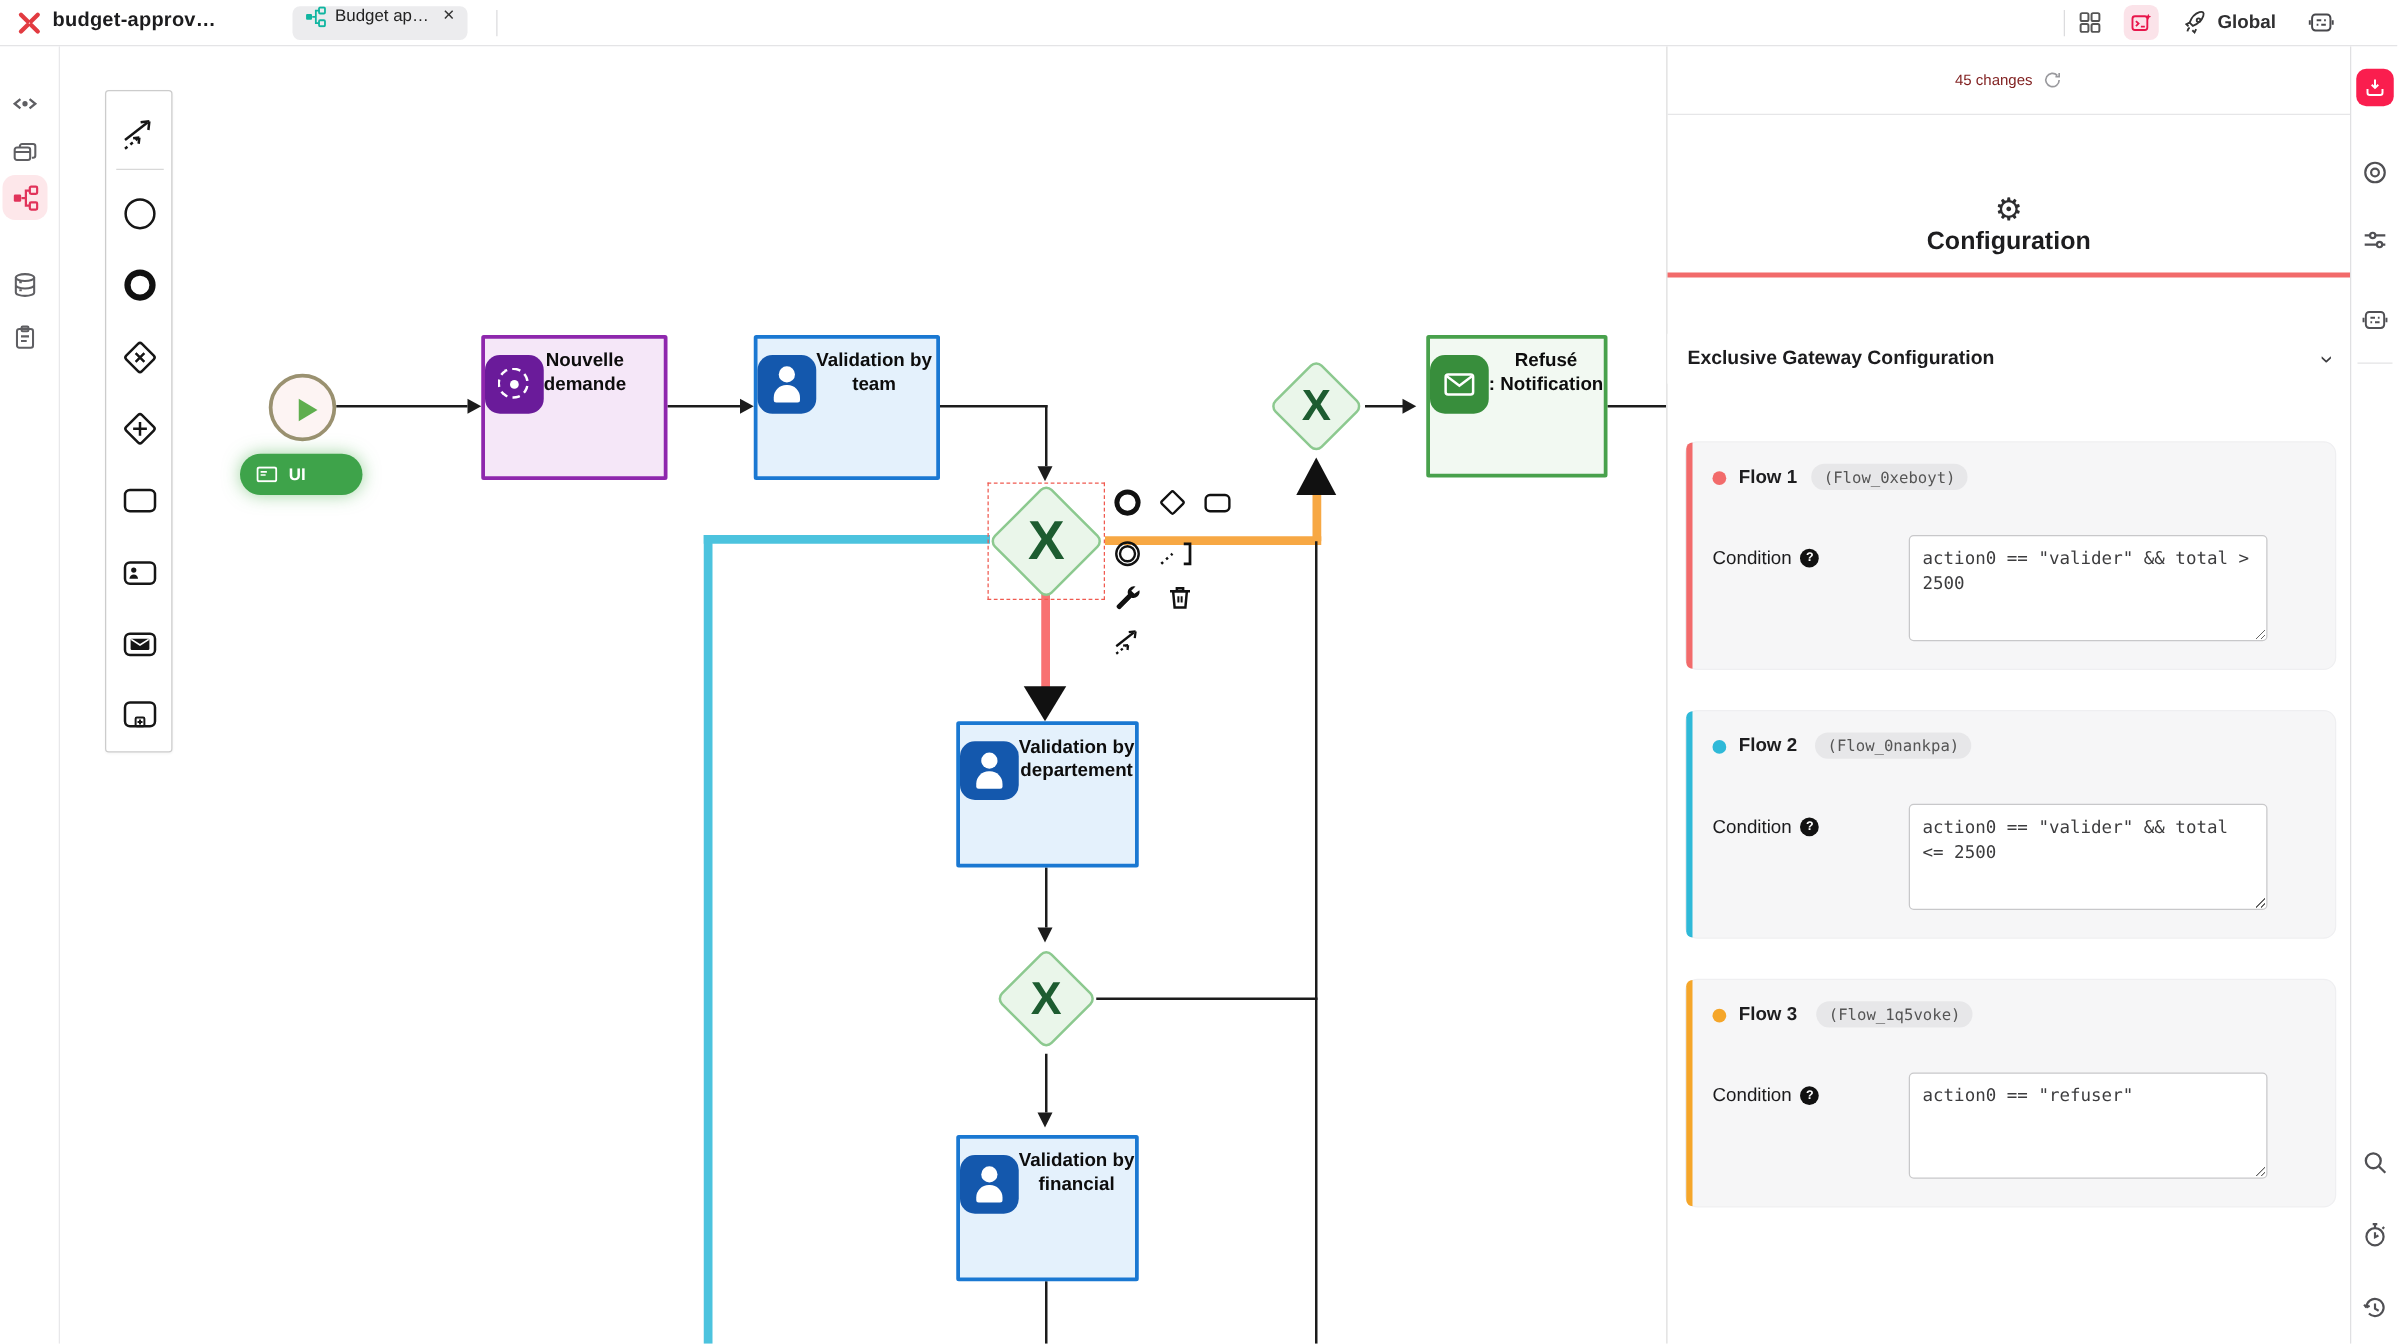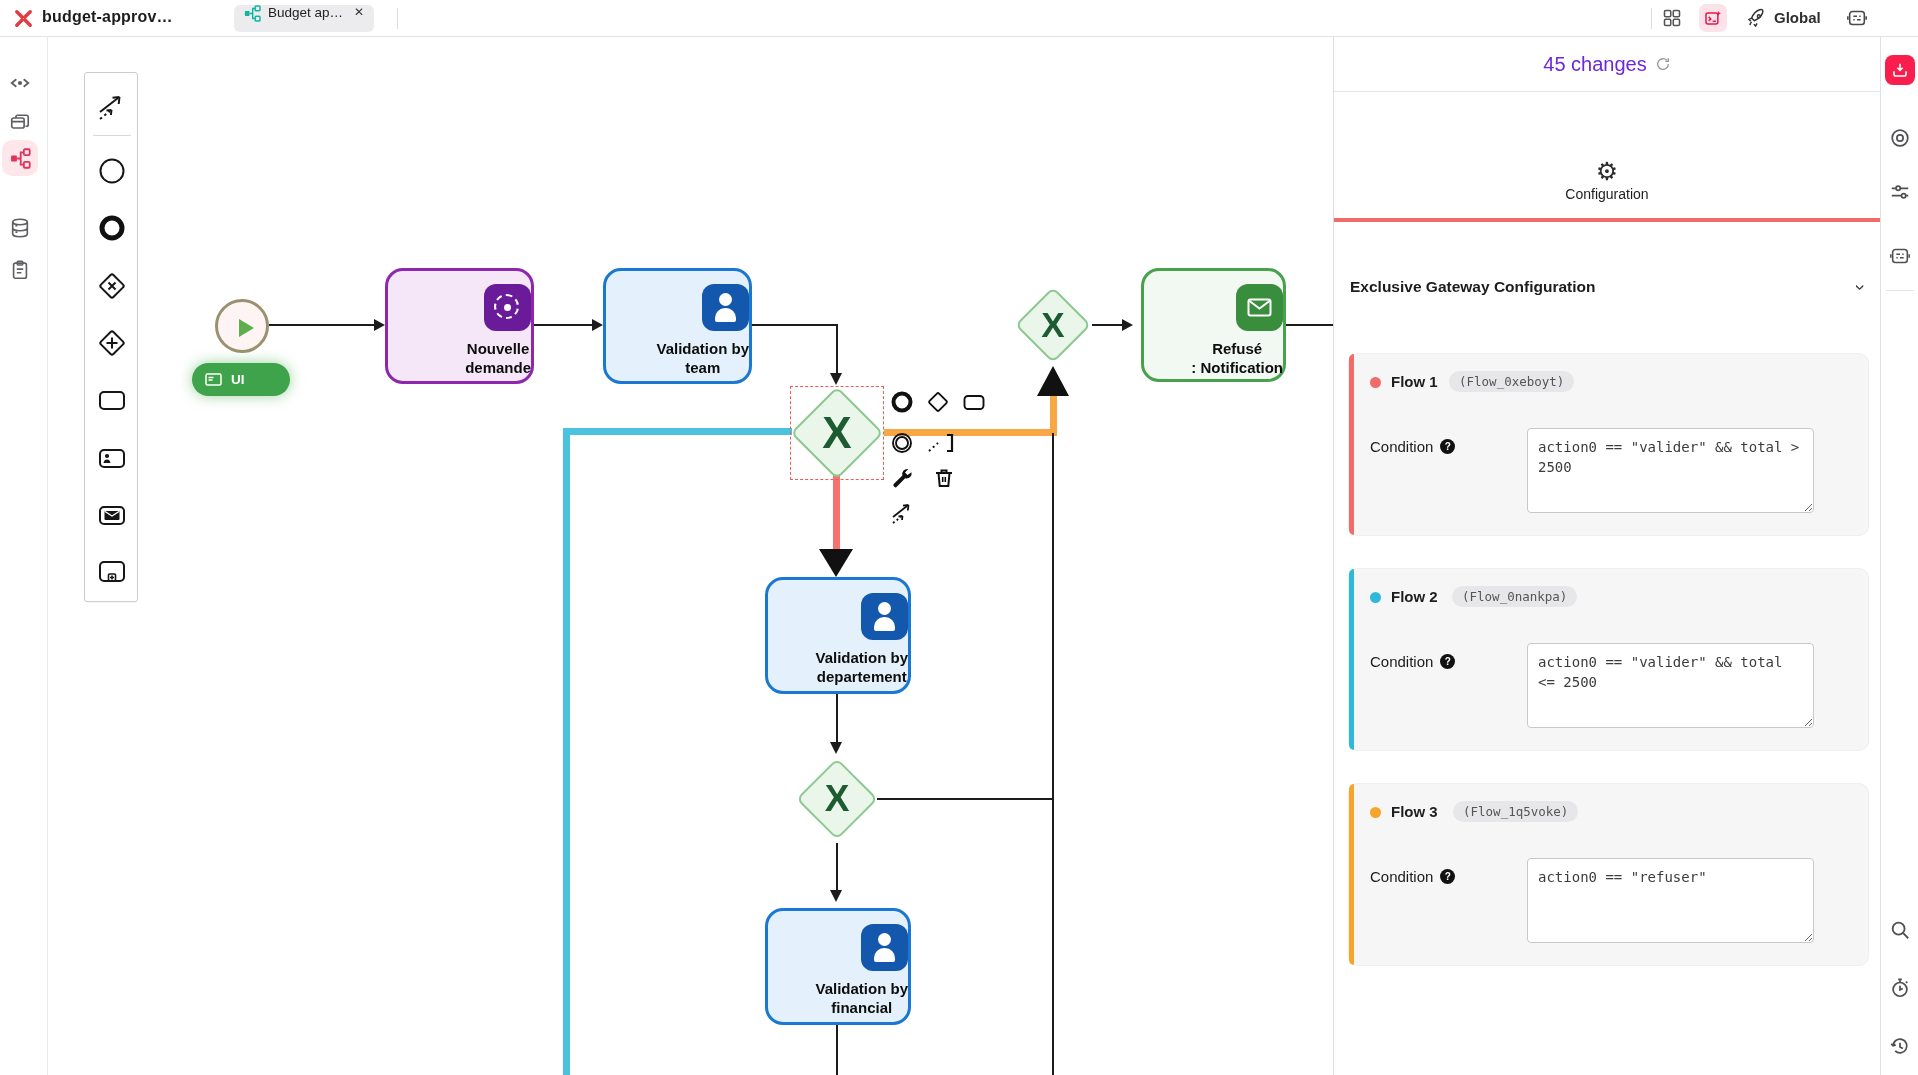--- a/index.html
+++ b/index.html
@@ -28,21 +28,21 @@
   .lr-active{position:absolute;left:2px;width:36px;height:36px;border-radius:10px;background:#fde7ea;
              display:flex;align-items:center;justify-content:center;color:#e1335a;cursor:pointer}
 
   
   .palette{position:absolute;left:84px;top:72px;width:54px;height:530px;background:#fff;border:1px solid #ccc;
            border-radius:3px;z-index:20;box-shadow:0 1px 2px rgba(0,0,0,.04)}
   .pal-item{position:absolute;left:12px;width:30px;height:30px;color:#111;cursor:pointer}
   .pal-div{position:absolute;left:8px;width:38px;height:1px;background:#d8d8d8}
 
   
-  .task{position:absolute;border-radius:18px;border:3px solid;display:flex;flex-direction:column;align-items:flex-end;cursor:pointer;z-index:5}
+  .task{position:absolute;border-radius:2px;border:3px solid;display:flex;align-items:flex-start;cursor:pointer;z-index:5}
   .task.purple{border-color:#8e27ad;background:#f5e7f8}
   .task.blue{border-color:#1a78d2;background:#e4f1fc}
   .task.green{border-color:#48a14c;background:#f2f9f2}
   .task .icon-sq{width:47px;height:47px;border-radius:12px;margin-top:13px;position:relative;flex:none}
   .task.purple .icon-sq{background:#6a1b9a}
   .task.blue .icon-sq{background:#1458ad}
   .task.green .icon-sq{background:#388e3c}
   .task .lbl{font-weight:bold;font-size:15px;line-height:1.25;text-align:center;white-space:pre-line;color:#0d0d0d;margin-top:9px}
   .person:before{content:"";position:absolute;left:17px;top:9px;width:13px;height:13px;border-radius:50%;background:#fff}
   .person:after{content:"";position:absolute;left:13px;top:24px;width:21px;height:14px;border-radius:10px 10px 2px 2px;background:#fff}
@@ -73,27 +73,27 @@
   .ah-d{position:absolute;width:0;height:0;border-top:12px solid #1c1c1c;border-left:6.5px solid transparent;border-right:6.5px solid transparent;z-index:3}
   .ah-d-big{position:absolute;width:0;height:0;border-top:28px solid #111;border-left:17px solid transparent;border-right:17px solid transparent;z-index:4}
   .ah-u-big{position:absolute;width:0;height:0;border-bottom:30px solid #111;border-left:16px solid transparent;border-right:16px solid transparent;z-index:4}
 
   
   .pad-ico{position:absolute;width:24px;height:24px;color:#111;cursor:pointer;z-index:8}
 
   
   .rpanel{position:absolute;left:1333px;top:37px;width:547px;height:1038px;background:#fff;border-left:1px solid #ddd;z-index:30}
   .changes-row{position:absolute;left:0;top:0;width:100%;height:55px;display:flex;align-items:center;justify-content:center;gap:8px;border-bottom:1px solid #e6e6e8}
-  .changes-txt{color:#6d28d9;font-size:20px}
+  .changes-txt{color:#7f1d1d;font-size:12px}
   .el-title-row{position:absolute;left:0;top:55px;width:100%;height:50px;display:flex;align-items:center;gap:10px;padding:0 14px;border-bottom:1px solid #e6e6e8}
   .el-title{font-size:17px;color:#2e2e30}
   .cfg-head{position:absolute;left:0;top:105px;width:100%;height:80px;border-bottom:4px solid #f26b6b;
             display:flex;flex-direction:column;align-items:center;justify-content:center;gap:2px}
   .gear{font-family:"DejaVu Sans",sans-serif;font-size:25px;color:#2d2d2f;line-height:1}
-  .cfg-title{font-size:14px;font-weight:normal;color:#1d1d1f}
+  .cfg-title{font-size:20px;font-weight:bold;color:#1d1d1f}
   .sec-row{position:absolute;left:0;width:100%;height:40px;display:flex;align-items:center;justify-content:space-between;
            padding:0 16px;border-bottom:1px solid #ececee;cursor:pointer;background:#fff}
   .sec-lbl{font-size:16px;font-weight:600;color:#1c1c1e}
   .sec-lbl.b{font-weight:bold;font-size:15.5px}
   .chev{font-size:19px;color:#3c3c3f;line-height:1}
   .chev.down{display:inline-block;transform:rotate(90deg)}
 
   .flowcard{position:absolute;left:14px;width:521px;height:183px;background:#f6f6f7;border-radius:10px;border:1px solid #efeff1}
   .fc-accent{position:absolute;left:0;top:0;width:5px;height:100%;border-radius:10px 0 0 10px}
   .fc-dot{position:absolute;left:21px;top:23px;width:11px;height:11px;border-radius:50%}

